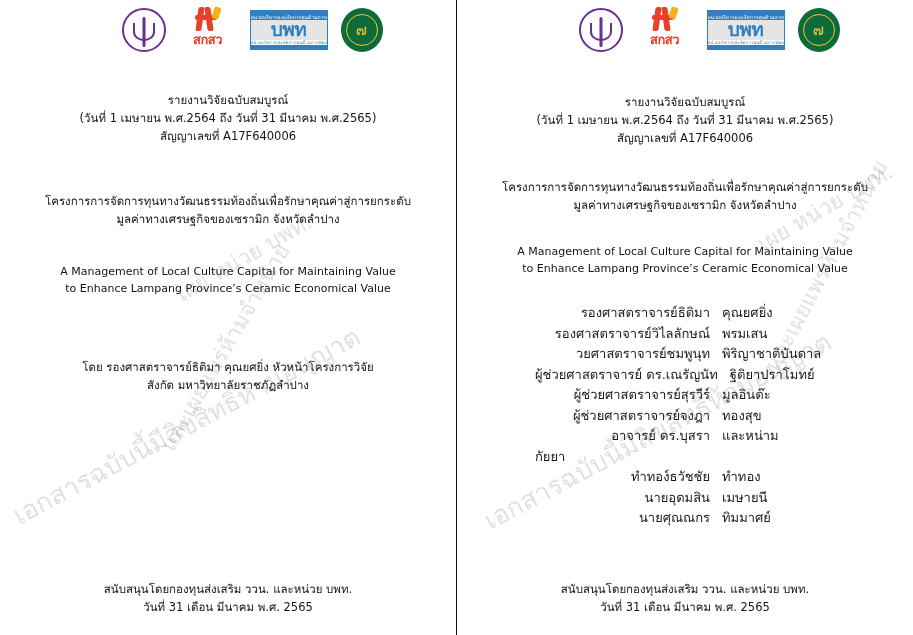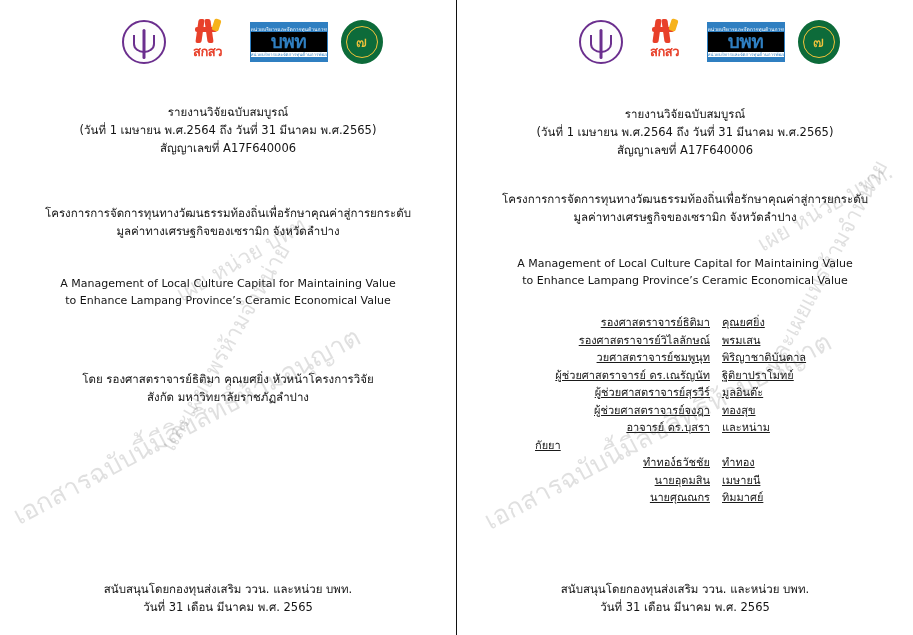--- a/index.html
+++ b/index.html
@@ -33,21 +33,21 @@
     background: #111111;
     height: 635px;
   }
 
   
   .logo-row {
     display: flex;
     align-items: center;
     justify-content: center;
     gap: 13px;
-    padding-top: 14px;
+    padding-top: 2px;
     height: 56px;
     margin-left: 48px;
   }
   .logo {
     display: flex;
     align-items: center;
     justify-content: center;
   }
 
   .logo-trf {
@@ -123,21 +123,21 @@
     font-size: 5px;
     line-height: 1.1;
     background: #2f7fc1;
     color: #ffffff;
     text-align: center;
     width: 100%;
     white-space: nowrap;
     overflow: hidden;
   }
   .bpt-main {
-    background: #000000;
+    background: #e5e5e5;
     color: #2f7fc1;
     font-size: 19px;
     font-weight: bold;
     line-height: 1.05;
     width: 100%;
     text-align: center;
     letter-spacing: -0.5px;
   }
   .bpt-sub {
     font-size: 4.5px;
@@ -211,23 +211,22 @@
   .names {
     margin-top: 26px;
     display: flex;
     flex-direction: column;
     align-items: center;
     gap: 1px;
   }
   .name-row {
     display: flex;
     width: 300px;
-    font-size: 11px;
+    font-size: 13px;
     line-height: 1.5;
-    text-decoration: underline;
   }
   .name-pos {
     flex: 0 0 175px;
     text-align: right;
     padding-right: 12px;
     white-space: nowrap;
   }
   .name-last {
     flex: 1;
     text-align: left;

